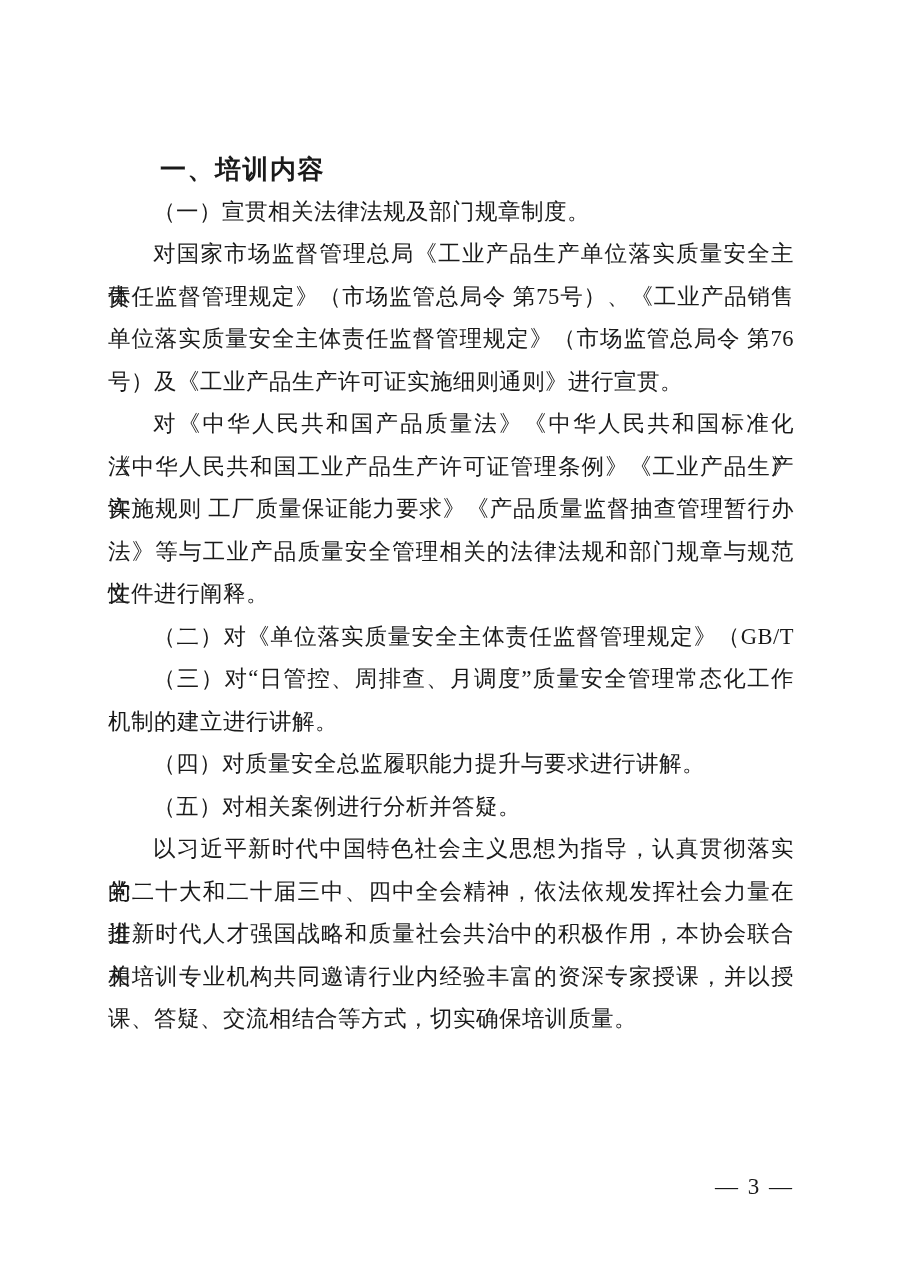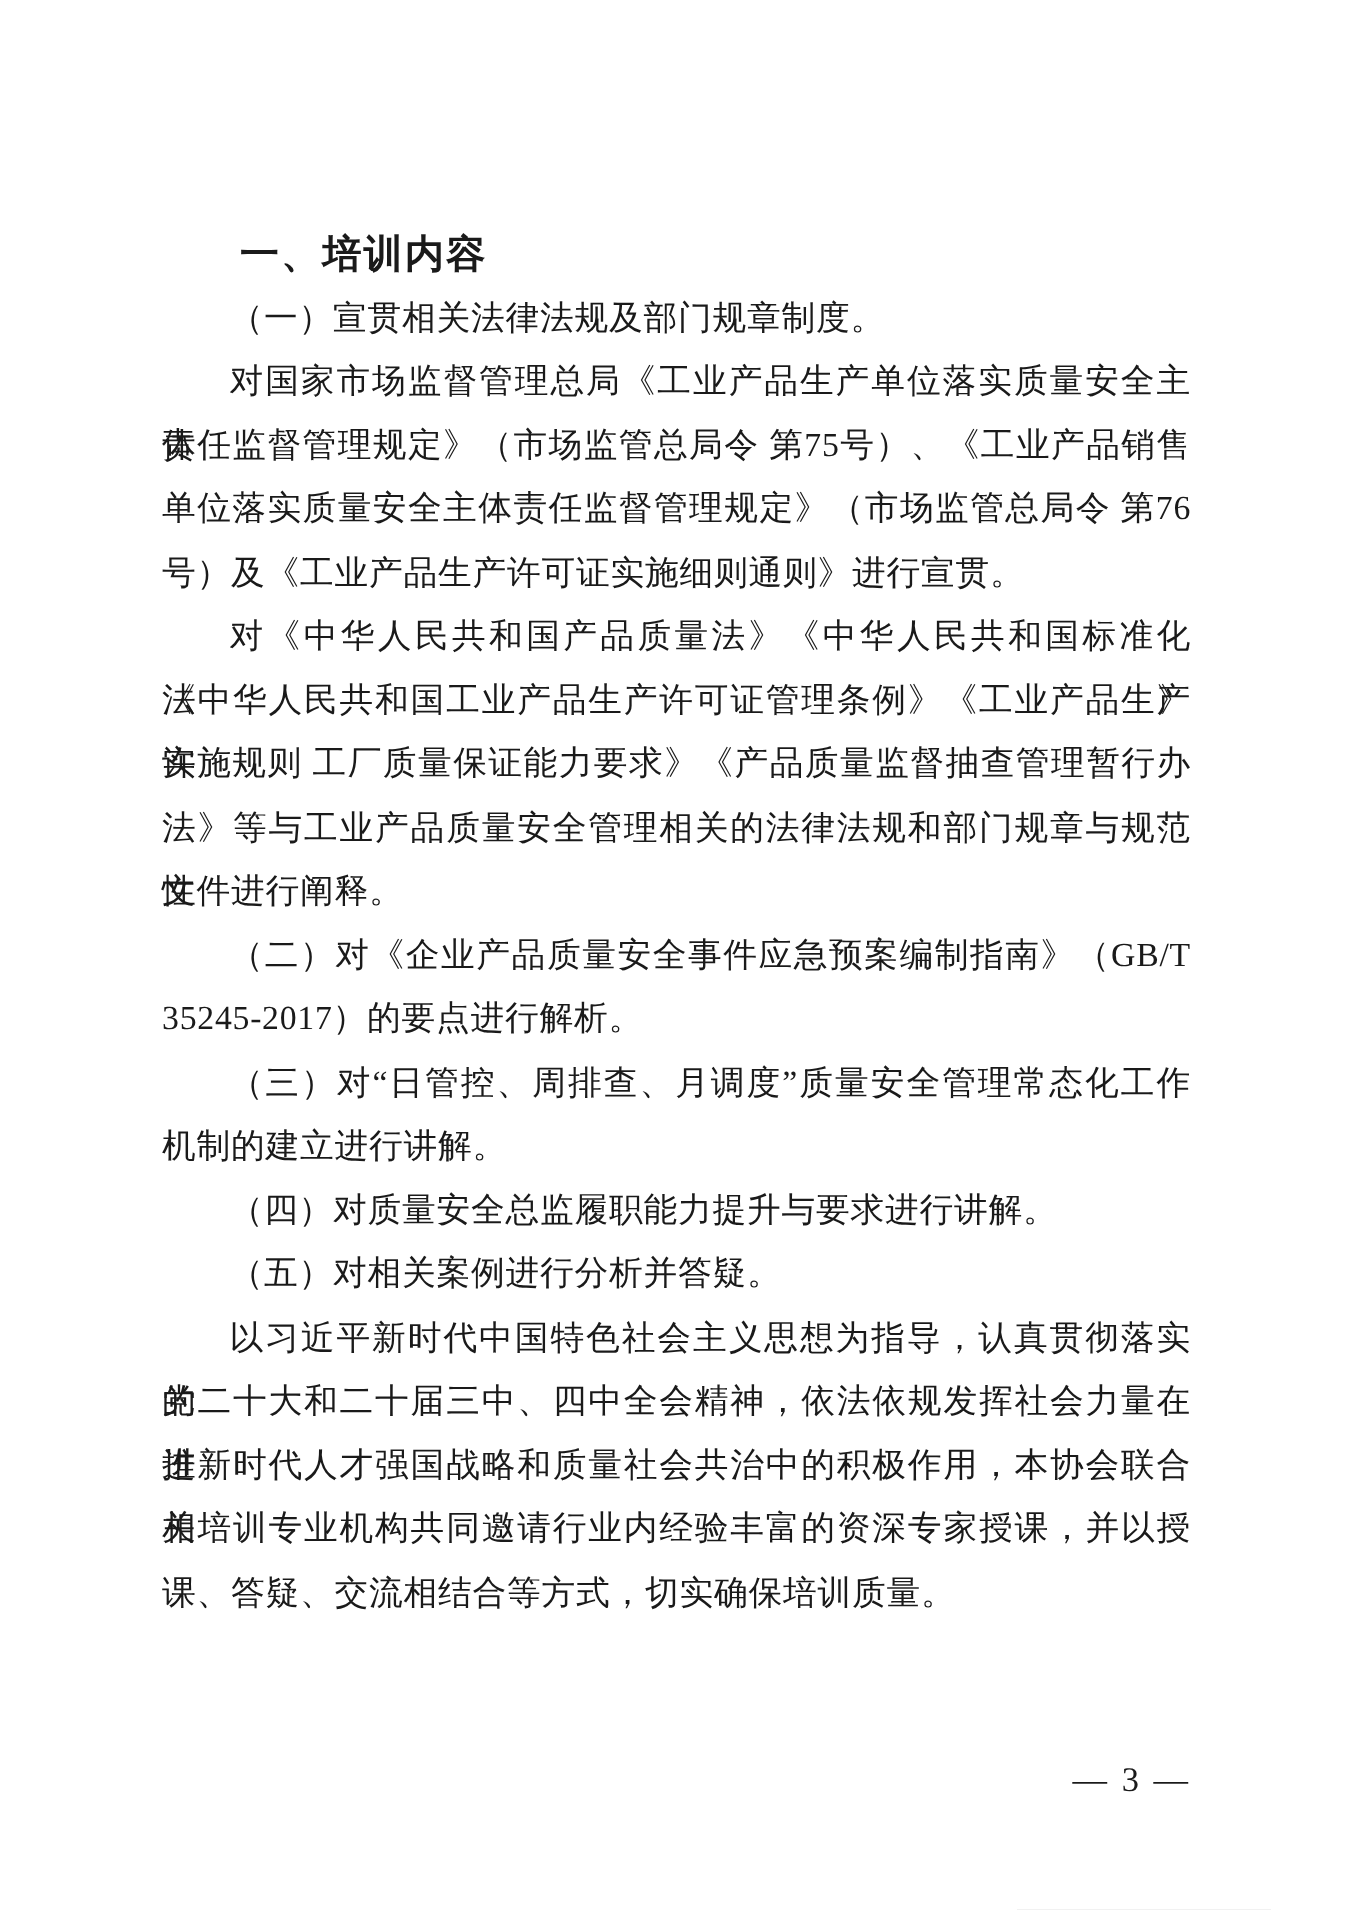--- a/index.html
+++ b/index.html
@@ -64,22 +64,21 @@
     <div class="ln h2 ind">（一）宣贯相关法律法规及部门规章制度。</div>
     <div class="ln ind fill">对国家市场监督管理总局《工业产品生产单位落实质量安全主体</div>
     <div class="ln fill">责任监督管理规定》（市场监管总局令 第75号）、《工业产品销售</div>
     <div class="ln fill">单位落实质量安全主体责任监督管理规定》（市场监管总局令 第76</div>
     <div class="ln">号）及《工业产品生产许可证实施细则通则》进行宣贯。</div>
     <div class="ln ind fill">对《中华人民共和国产品质量法》《中华人民共和国标准化法》</div>
     <div class="ln fill">《中华人民共和国工业产品生产许可证管理条例》《工业产品生产许</div>
     <div class="ln fill">实施规则 工厂质量保证能力要求》《产品质量监督抽查管理暂行办</div>
     <div class="ln fill">法》等与工业产品质量安全管理相关的法律法规和部门规章与规范性</div>
     <div class="ln">文件进行阐释。</div>
-    <div class="ln h2 ind fill">（二）对《企业产品质量安全事件应急预案编制指南》（GB/T</div>
-    <div class="ln h2">35245-2017）的要点进行解析。</div>
+    <div class="ln h2 ind fill">（二）对《单位落实质量安全主体责任监督管理规定》（GB/T</div>
     <div class="ln h2 ind fill">（三）对“日管控、周排查、月调度”质量安全管理常态化工作</div>
     <div class="ln h2">机制的建立进行讲解。</div>
     <div class="ln h2 ind">（四）对质量安全总监履职能力提升与要求进行讲解。</div>
     <div class="ln h2 ind">（五）对相关案例进行分析并答疑。</div>
     <div class="ln ind fill">以习近平新时代中国特色社会主义思想为指导，认真贯彻落实党</div>
     <div class="ln fill">的二十大和二十届三中、四中全会精神，依法依规发挥社会力量在推</div>
     <div class="ln fill">进新时代人才强国战略和质量社会共治中的积极作用，本协会联合相</div>
     <div class="ln fill">关培训专业机构共同邀请行业内经验丰富的资深专家授课，并以授</div>
     <div class="ln">课、答疑、交流相结合等方式，切实确保培训质量。</div>
   </div>

